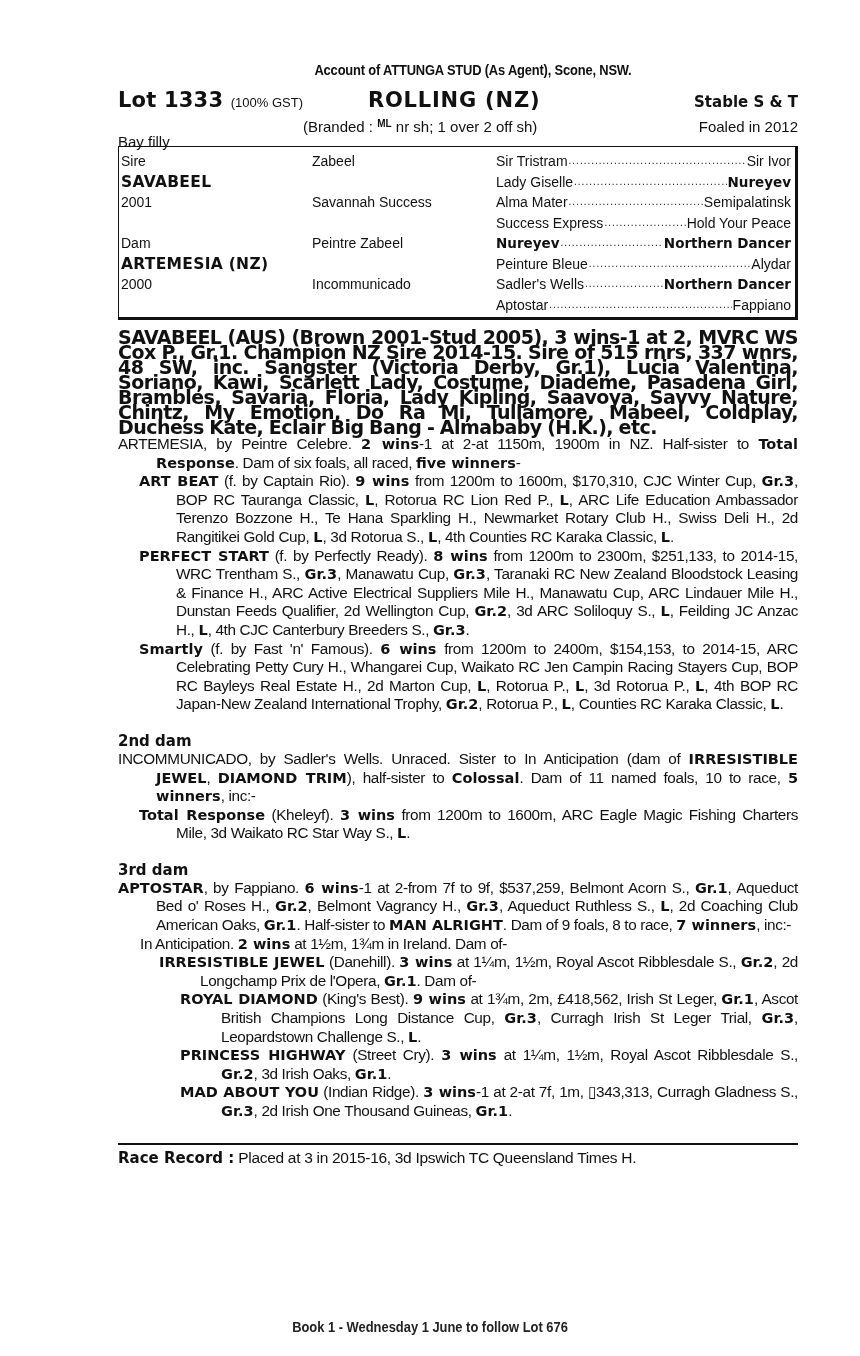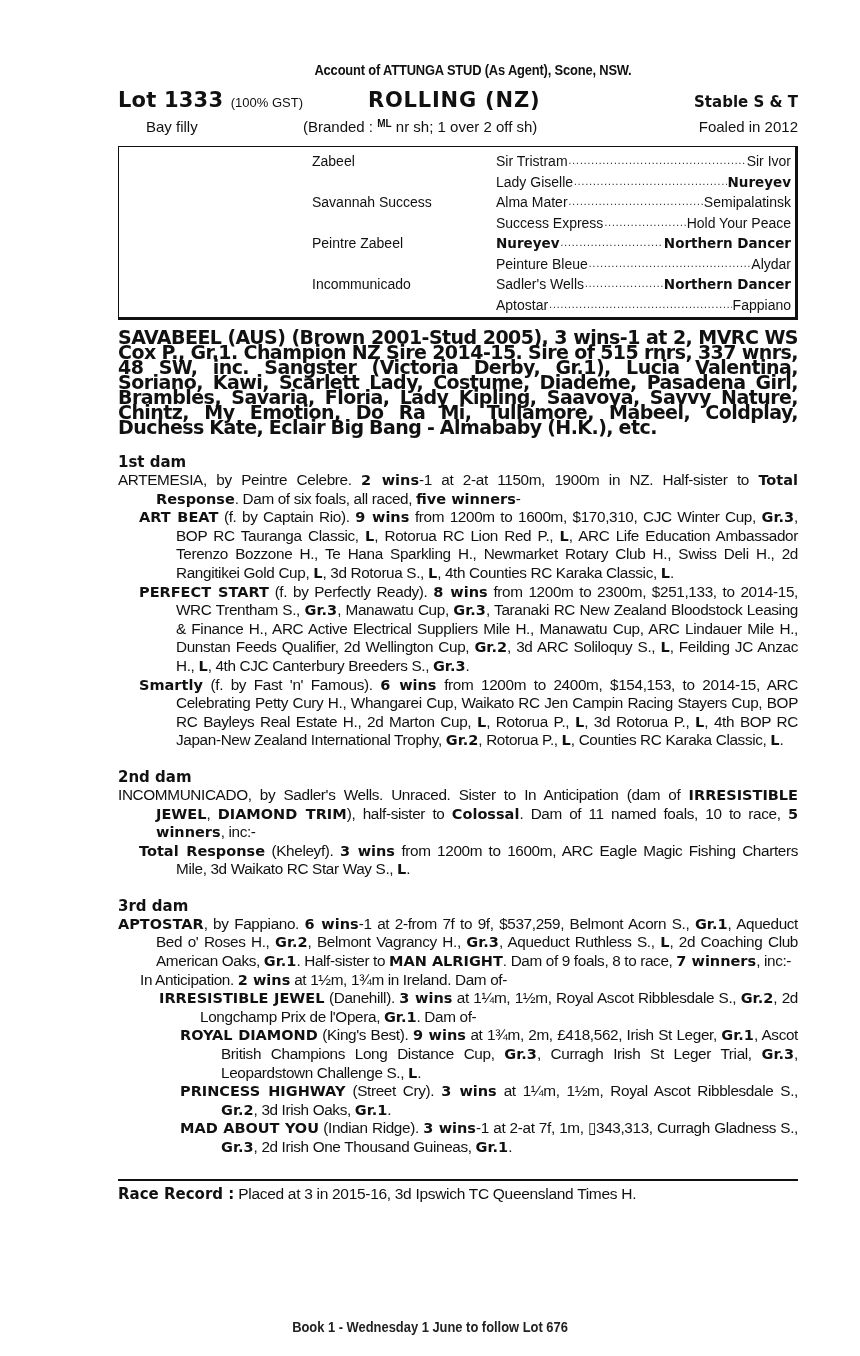--- a/index.html
+++ b/index.html
@@ -8,21 +8,21 @@
 
   .account { text-align: center; font-family: "Liberation Sans Narrow", "Liberation Sans", sans-serif; font-weight: bold; font-size: 15px; letter-spacing: -0.2px; transform: scaleX(0.86); transform-origin: center; margin-left: 30px; height: 20px; line-height: 20px; }
 
   .lot-row { position: relative; height: 28px; margin-top: 8px; }
   .lot-num { position: absolute; left: 0; top: 0; font-family: "DejaVu Sans", sans-serif; font-weight: bold; font-size: 21px; letter-spacing: 0.2px; }
   .gst { font-family: "Liberation Sans", sans-serif; font-weight: normal; font-size: 13px; letter-spacing: 0; }
   .horse-name { position: absolute; left: 250px; top: 0; font-family: "DejaVu Sans", sans-serif; font-weight: bold; font-size: 21px; letter-spacing: 0.8px; }
   .stable { position: absolute; right: 0; top: 5px; font-family: "DejaVu Sans", sans-serif; font-weight: bold; font-size: 15px; }
 
   .sub-row { position: relative; height: 26px; font-size: 15px; transform-origin: left; }
-  .colour { position: absolute; left: 0; top: 2px; margin-left: 28px; }
+  .colour { position: absolute; left: 0; top: 17px; }
   .brand { position: absolute; left: 185px; top: 2px; }
   .brand-mark { font-size: 10px; position: relative; top: -5px; font-weight: bold; }
   .foaled { position: absolute; right: 0; top: 2px; }
 
   .ped-box { position: relative; margin-top: 4px; border-left: 1.5px solid #111; border-top: 1.5px solid #111; border-right: 3px solid #111; border-bottom: 3px solid #111; height: 170px; }
   .ped-col1 { position: absolute; left: 2px; top: 4px; width: 180px; }
   .ped-col2 { position: absolute; left: 193px; top: 4px; width: 180px; }
   .ped-col3 { position: absolute; left: 377px; top: 4px; width: 295px; }
   .ped-line { height: 20.5px; line-height: 20.5px; font-size: 14px; white-space: nowrap; }
   .ped-big { font-family: "DejaVu Sans", sans-serif; font-weight: bold; font-size: 15.5px; letter-spacing: 0.3px; }
@@ -72,20 +72,29 @@
     <div class="colour">Bay filly</div>
     <div class="brand">
       <span>(Branded :</span>
       <span class="brand-mark">ML</span>
       <span>nr sh; 1 over 2 off sh)</span>
     </div>
     <div class="foaled">Foaled in 2012</div>
   </div>
 
   <div class="ped-box">
+    <div class="ped-col1">
+      <div class="ped-line">Sire</div>
+      <div class="ped-line ped-big">SAVABEEL</div>
+      <div class="ped-line">2001</div>
+      <div class="ped-gap"></div>
+      <div class="ped-line">Dam</div>
+      <div class="ped-line ped-big">ARTEMESIA (NZ)</div>
+      <div class="ped-line">2000</div>
+    </div>
     <div class="ped-col2">
       <div class="ped-line">Zabeel</div>
       <div class="ped-gap"></div>
       <div class="ped-line">Savannah Success</div>
       <div class="ped-gap"></div>
       <div class="ped-line">Peintre Zabeel</div>
       <div class="ped-gap"></div>
       <div class="ped-line">Incommunicado</div>
     </div>
     <div class="ped-col3" id="ggp">
@@ -127,21 +136,20 @@
         <div class="ped-line gp">
           <span class="l">Aptostar</span>
           <span class="dots"></span>
           <span class="r">Fappiano</span>
         </div>
       </div>
   </div>
 
   <div class="sire-notes">SAVABEEL (AUS) (Brown 2001-Stud 2005). 3 wins-1 at 2, MVRC WS Cox P., Gr.1. Champion NZ Sire 2014-15. Sire of 515 rnrs, 337 wnrs, 48 SW, inc. Sangster (Victoria Derby, Gr.1), Lucia Valentina, Soriano, Kawi, Scarlett Lady, Costume, Diademe, Pasadena Girl, Brambles, Savaria, Floria, Lady Kipling, Saavoya, Savvy Nature, Chintz, My Emotion, Do Ra Mi, Tullamore, Mabeel, Coldplay, Duchess Kate, Eclair Big Bang - Almababy (H.K.), etc.</div>
 
-  <div class="section-head">1st dam</div>
   <div class="para dam-para"><span>ARTEMESIA, by Peintre Celebre. </span><span class="b">2 wins</span><span>-1 at 2-at 1150m, 1900m in NZ. Half-sister to </span><span class="b">Total Response</span><span>. Dam of six foals, all raced, </span><span class="b">five winners</span><span>-</span></div>
   <div class="para prog1"><span class="b">ART BEAT</span><span> (f. by Captain Rio). </span><span class="b">9 wins</span><span> from 1200m to 1600m, $170,310, CJC Winter Cup, </span><span class="b">Gr.3</span><span>, BOP RC Tauranga Classic, </span><span class="b">L</span><span>, Rotorua RC Lion Red P., </span><span class="b">L</span><span>, ARC Life Education Ambassador Terenzo Bozzone H., Te Hana Sparkling H., Newmarket Rotary Club H., Swiss Deli H., 2d Rangitikei Gold Cup, </span><span class="b">L</span><span>, 3d Rotorua S., </span><span class="b">L</span><span>, 4th Counties RC Karaka Classic, </span><span class="b">L</span><span>.</span></div>
   <div class="para prog1"><span class="b">PERFECT START</span><span> (f. by Perfectly Ready). </span><span class="b">8 wins</span><span> from 1200m to 2300m, $251,133, to 2014-15, WRC Trentham S., </span><span class="b">Gr.3</span><span>, Manawatu Cup, </span><span class="b">Gr.3</span><span>, Taranaki RC New Zealand Bloodstock Leasing &amp; Finance H., ARC Active Electrical Suppliers Mile H., Manawatu Cup, ARC Lindauer Mile H., Dunstan Feeds Qualifier, 2d Wellington Cup, </span><span class="b">Gr.2</span><span>, 3d ARC Soliloquy S., </span><span class="b">L</span><span>, Feilding JC Anzac H., </span><span class="b">L</span><span>, 4th CJC Canterbury Breeders S., </span><span class="b">Gr.3</span><span>.</span></div>
   <div class="para prog1"><span class="b">Smartly</span><span> (f. by Fast 'n' Famous). </span><span class="b">6 wins</span><span> from 1200m to 2400m, $154,153, to 2014-15, ARC Celebrating Petty Cury H., Whangarei Cup, Waikato RC Jen Campin Racing Stayers Cup, BOP RC Bayleys Real Estate H., 2d Marton Cup, </span><span class="b">L</span><span>, Rotorua P., </span><span class="b">L</span><span>, 3d Rotorua P., </span><span class="b">L</span><span>, 4th BOP RC Japan-New Zealand International Trophy, </span><span class="b">Gr.2</span><span>, Rotorua P., </span><span class="b">L</span><span>, Counties RC Karaka Classic, </span><span class="b">L</span><span>.</span></div>
 
   <div class="section-head">2nd dam</div>
   <div class="para dam-para"><span>INCOMMUNICADO, by Sadler's Wells. Unraced. Sister to In Anticipation (dam of </span><span class="b">IRRESISTIBLE JEWEL</span><span>, </span><span class="b">DIAMOND TRIM</span><span>), half-sister to </span><span class="b">Colossal</span><span>. Dam of 11 named foals, 10 to race, </span><span class="b">5 winners</span><span>, inc:-</span></div>
   <div class="para prog0"><span class="b">Total Response</span><span> (Kheleyf). </span><span class="b">3 wins</span><span> from 1200m to 1600m, ARC Eagle Magic Fishing Charters Mile, 3d Waikato RC Star Way S., </span><span class="b">L</span><span>.</span></div>
 
   <div class="section-head">3rd dam</div>

